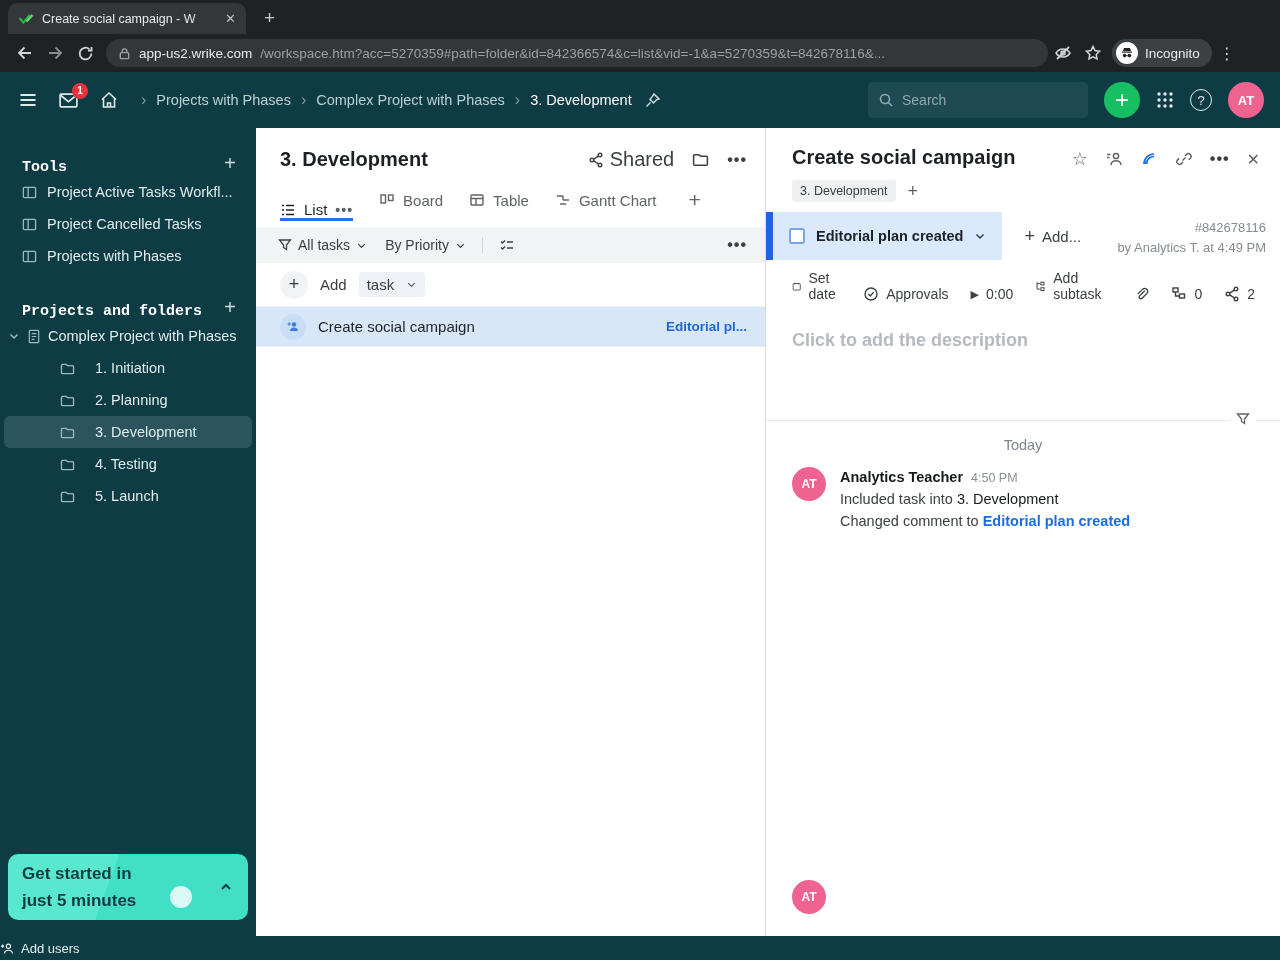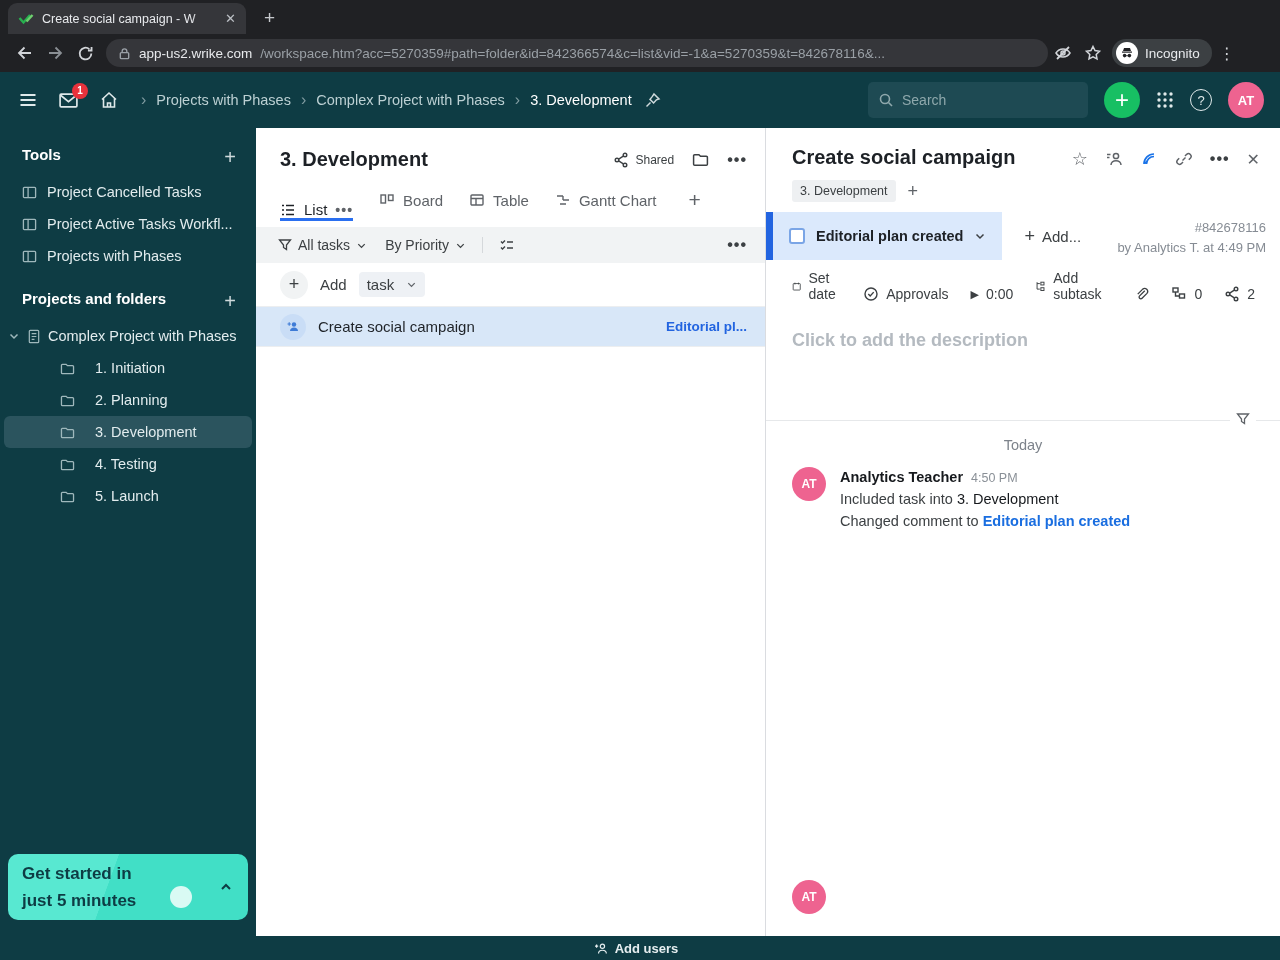--- a/index.html
+++ b/index.html
@@ -37,21 +37,21 @@
   .searchbox input::placeholder { color:#8fa8ac; }
   .plus-btn { width:36px; height:36px; border-radius:50%; background:#17bf63; color:#fff; font-size:24px; display:flex; align-items:center; justify-content:center; font-weight:400; }
   .help-btn { width:22px; height:22px; border-radius:50%; border:1.6px solid #dfe9ea; color:#dfe9ea; font-size:13px; display:flex; align-items:center; justify-content:center; }
   .avatar { width:36px; height:36px; border-radius:50%; background:#ee6390; color:#fff; font-size:13px; font-weight:700; display:flex; align-items:center; justify-content:center; }
 
   
   .app-body { flex:1; display:flex; min-height:0; }
 
   
   .sidebar { flex:0 0 256px; background:#0e3c44; color:#e2ecee; position:relative; padding-top:18px; overflow:hidden; }
-  .sb-head { display:flex; align-items:flex-start; padding:0 20px 0 22px; height:30px; }
+  .sb-head { display:flex; align-items:flex-end; padding:0 20px 0 22px; height:30px;font-family:Liberation Mono, monospace; }
   .sb-head-label { font-size:15px; font-weight:700; color:#fff; flex:1; }
   .sb-plus { color:#cfdadc; font-size:20px; font-weight:400; }
   .sb-item { display:flex; align-items:center; gap:10px; height:32px; padding:0 10px 0 22px; font-size:14.5px; color:#e2ecee; }
   .sb-item .txt { white-space:nowrap; overflow:hidden; text-overflow:ellipsis; }
   .sb-ic { color:#9fb8bc; flex:0 0 auto; display:flex; }
   .sb-gap { height:18px; }
   .sb-root { display:flex; align-items:center; gap:7px; height:32px; padding-left:8px; font-size:14.5px; }
   .sb-phase { display:flex; align-items:center; gap:20px; height:32px; margin:0 4px; padding-left:56px; font-size:14.5px; border-radius:6px; }
   .sb-phase.selected { background:#2b545e; }
   .promo { position:absolute; left:8px; bottom:16px; width:240px; height:66px; border-radius:10px; background:linear-gradient(110deg,#58e8d1 0%,#58e8d1 42%,#41dfc6 42.2%); color:#0e3c44; padding:9px 14px; display:flex; align-items:center; }
@@ -60,21 +60,21 @@
   .promo-chev { margin-left:auto; color:#0e3c44; display:flex; }
 
   
   .panels { flex:1; display:flex; background:#fff; min-width:0; }
 
   
   .list-panel { flex:0 0 509px; display:flex; flex-direction:column; background:#fff; min-width:0; }
   .lp-header { display:flex; align-items:center; padding:20px 18px 8px 24px; }
   .lp-title { font-size:20px; font-weight:700; color:#1d2126; flex:1; }
   .lp-hicons { display:flex; align-items:center; gap:18px; color:#3c4043; }
-  .shared { display:flex; align-items:center; gap:6px; font-size:12px; color:#3c4043; }
+  .shared { display:flex; align-items:center; gap:6px; font-size:20px; color:#3c4043; }
   .dots { color:#3c4043; font-size:16px; letter-spacing:1px; font-weight:700; }
   .lp-tabs { display:flex; align-items:center; gap:26px; padding:0 24px; height:42px; }
   .tab-item { display:flex; align-items:center; gap:8px; font-size:15px; color:#5f6368; height:100%; }
   .tab-item.active { color:#1d2126; border-bottom:3px solid #2a6ff0; padding-top:3px;align-items:flex-end; }
   .tab-item .tdots { color:#5f6368; font-size:14px; font-weight:700; letter-spacing:1px; }
   .tab-plus { color:#5f6368; font-size:21px; margin-left:6px; }
   .filterbar { margin-top:6px; background:#f1f3f4; height:36px; display:flex; align-items:center; gap:8px; padding:0 18px 0 22px; color:#3c4043; font-size:14px; }
   .f-group { display:flex; align-items:center; gap:6px; }
   .f-div { width:1px; height:16px; background:#d5d8db; margin:0 8px; }
   .addrow { height:44px; display:flex; align-items:center; gap:12px; padding:0 24px; border-bottom:1px solid #eceef0; }
@@ -119,21 +119,21 @@
   .act-target { color:#16191d; }
   .act-link { color:#1a6ee0; font-weight:700; }
   .d-comment { display:flex; align-items:center; gap:12px; padding:0 12px 22px 26px; }
   .comment-box { flex:1; height:42px; border:1px solid #d7dadd; border-radius:6px; display:flex; align-items:center; padding:0 12px; gap:14px; }
   .comment-box input { border:none; outline:none; flex:1; font-size:15px; color:#3c4043; font-family:"Liberation Sans",sans-serif; }
   .comment-box input::placeholder { color:#9aa0a6; }
   .cicon { color:#5f6368; display:flex; align-items:center; }
   .aa { font-size:14px; color:#5f6368; }
 
   
-  .app-footer { flex:0 0 24px; background:#0e3c44; display:flex; align-items:center; justify-content:center; gap:6px; padding-right:8px; color:#e6eef0; font-size:13px;font-weight:bold; }
+  .app-footer { flex:0 0 24px; background:#0e3c44; display:flex; align-items:center; justify-content:flex-start; gap:6px; padding-right:8px; color:#e6eef0; font-size:13px; }
 
   svg { display:block; }
 </style>
 </head>
 <body>
 
 <div class="screen">
 
   <div class="chrome">
     <div class="tabstrip">
@@ -275,30 +275,30 @@
           <span class="sb-head-label">Tools</span>
           <span class="sb-plus">+</span>
         </div>
         <div class="sb-item">
           <span class="sb-ic">
               <svg width="15" height="15" viewBox="0 0 16 16" stroke="currentColor" stroke-width="1.4" fill="none">
                 <rect x="1.5" y="2.5" width="13" height="11" rx="1"></rect>
                 <path d="M6.5 2.5v11"></path>
               </svg>
             </span>
-          <span class="txt">Project Cancelled Tasks</span>
+          <span class="txt">Project Active Tasks Workfl...</span>
         </div>
         <div class="sb-item">
           <span class="sb-ic">
               <svg width="15" height="15" viewBox="0 0 16 16" stroke="currentColor" stroke-width="1.4" fill="none">
                 <rect x="1.5" y="2.5" width="13" height="11" rx="1"></rect>
                 <path d="M6.5 2.5v11"></path>
               </svg>
             </span>
-          <span class="txt">Project Active Tasks Workfl...</span>
+          <span class="txt">Project Cancelled Tasks</span>
         </div>
         <div class="sb-item">
           <span class="sb-ic">
               <svg width="15" height="15" viewBox="0 0 16 16" stroke="currentColor" stroke-width="1.4" fill="none">
                 <rect x="1.5" y="2.5" width="13" height="11" rx="1"></rect>
                 <path d="M6.5 2.5v11"></path>
               </svg>
             </span>
           <span class="txt">Projects with Phases</span>
         </div>

